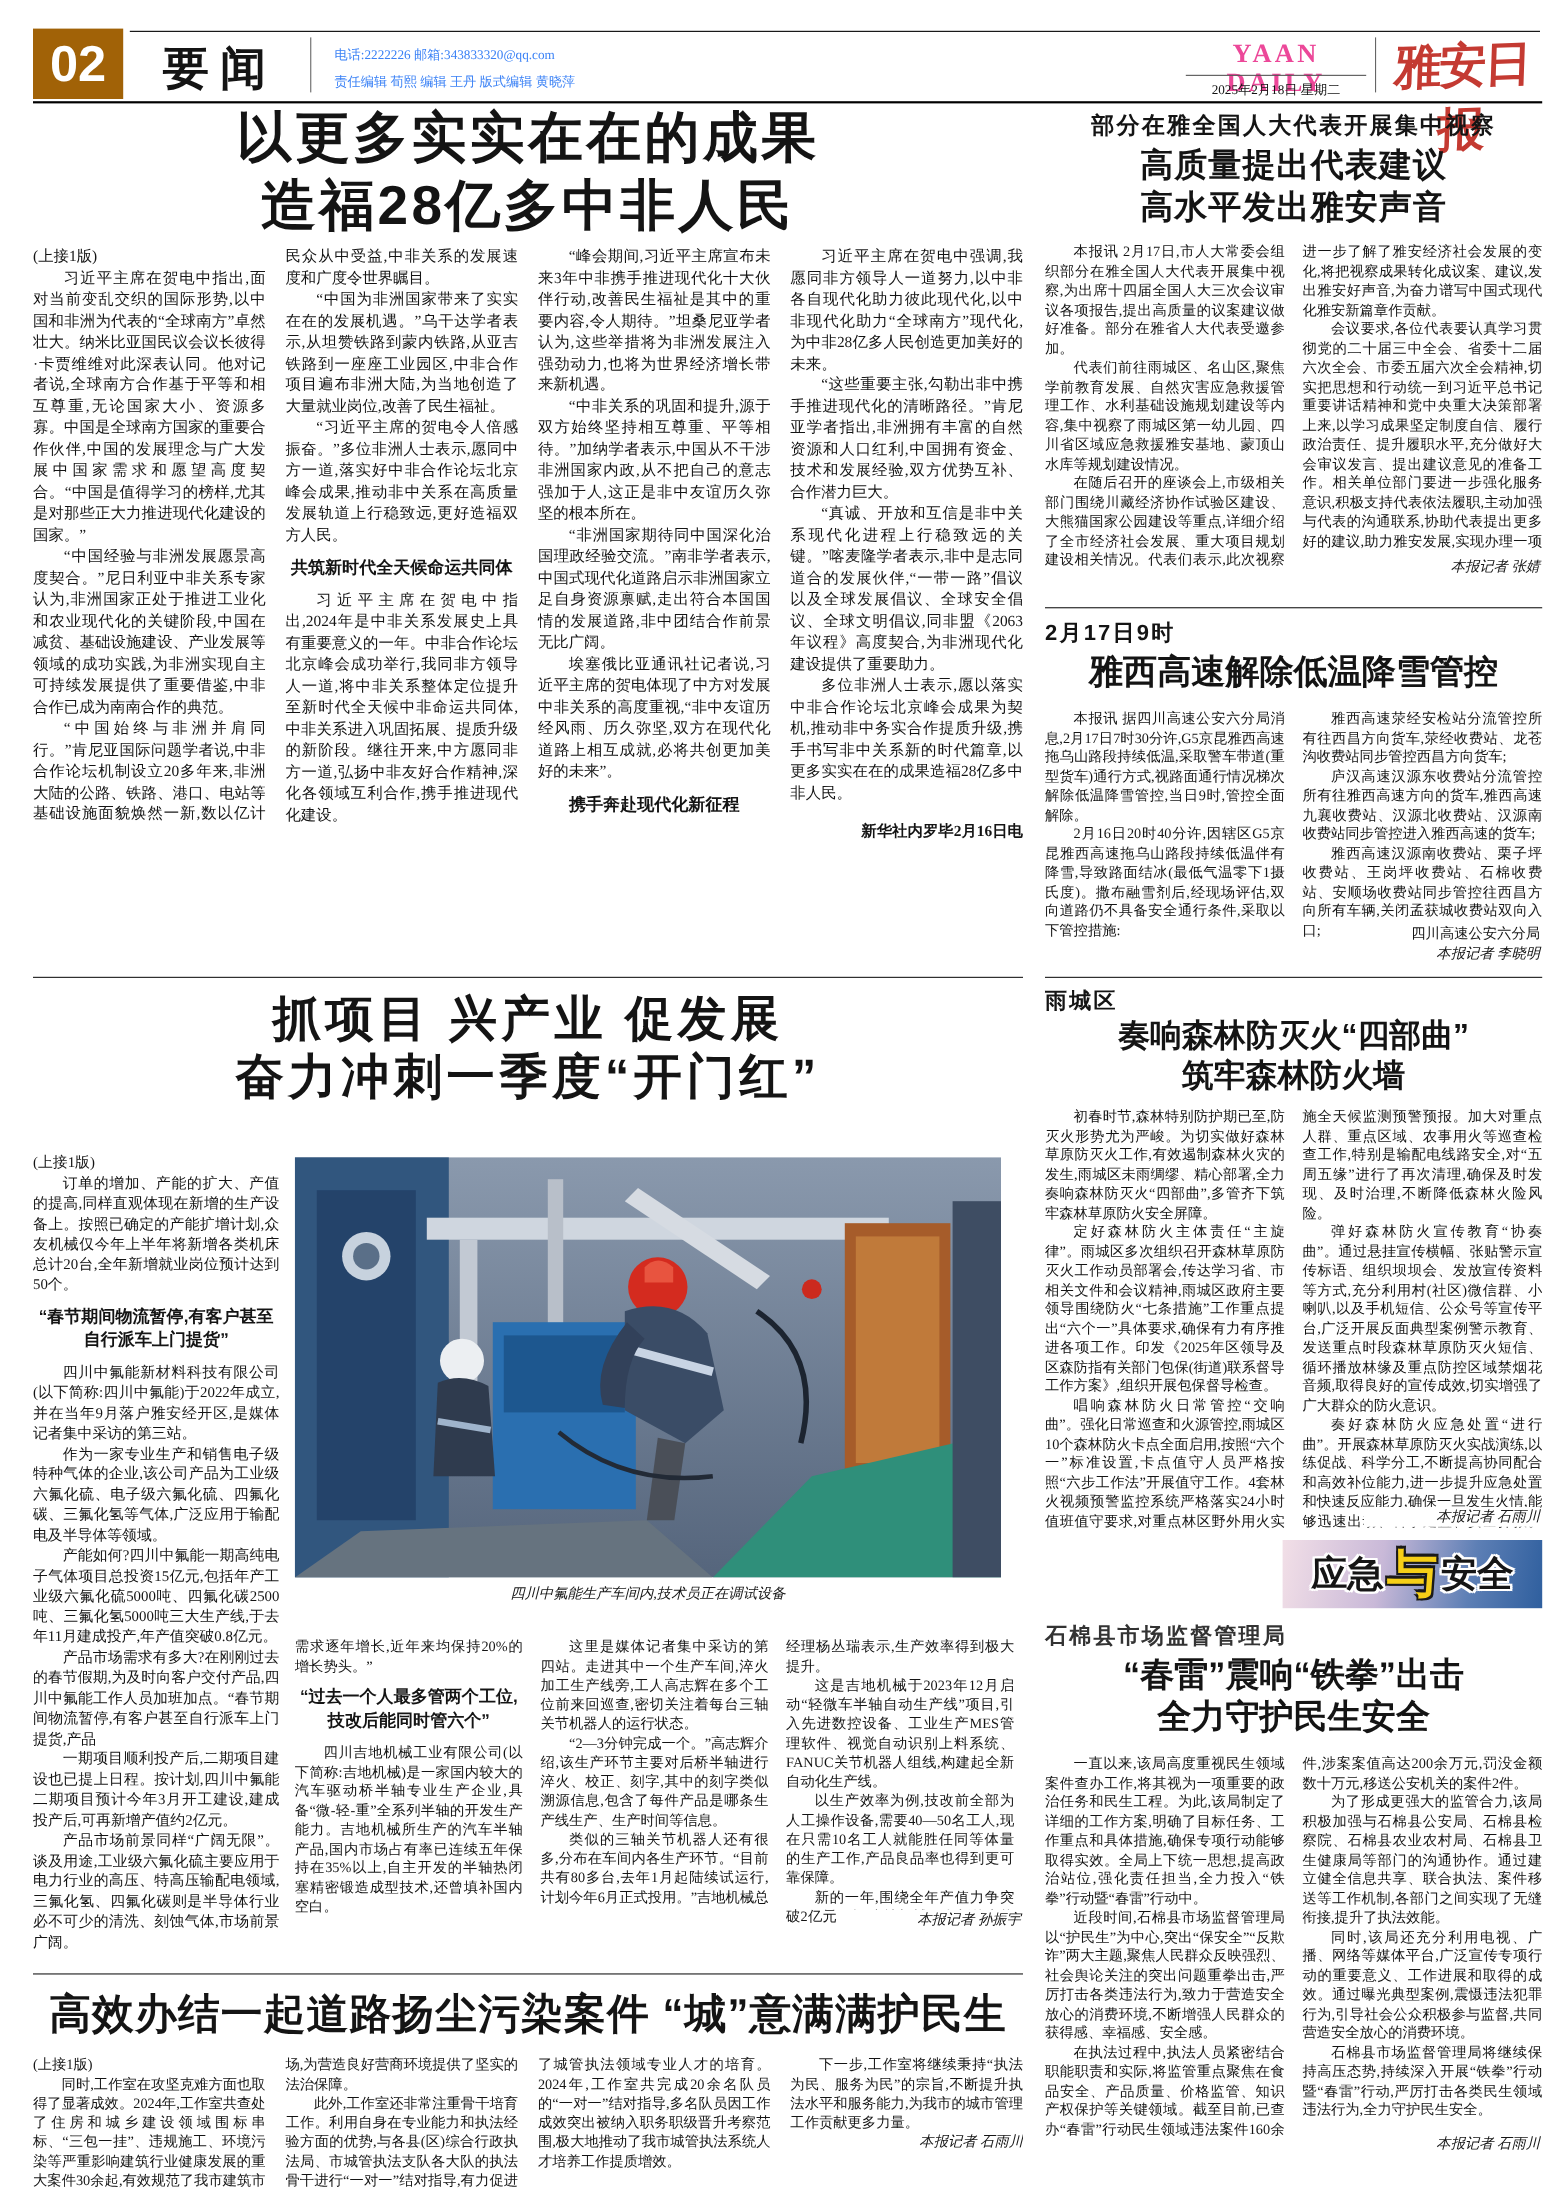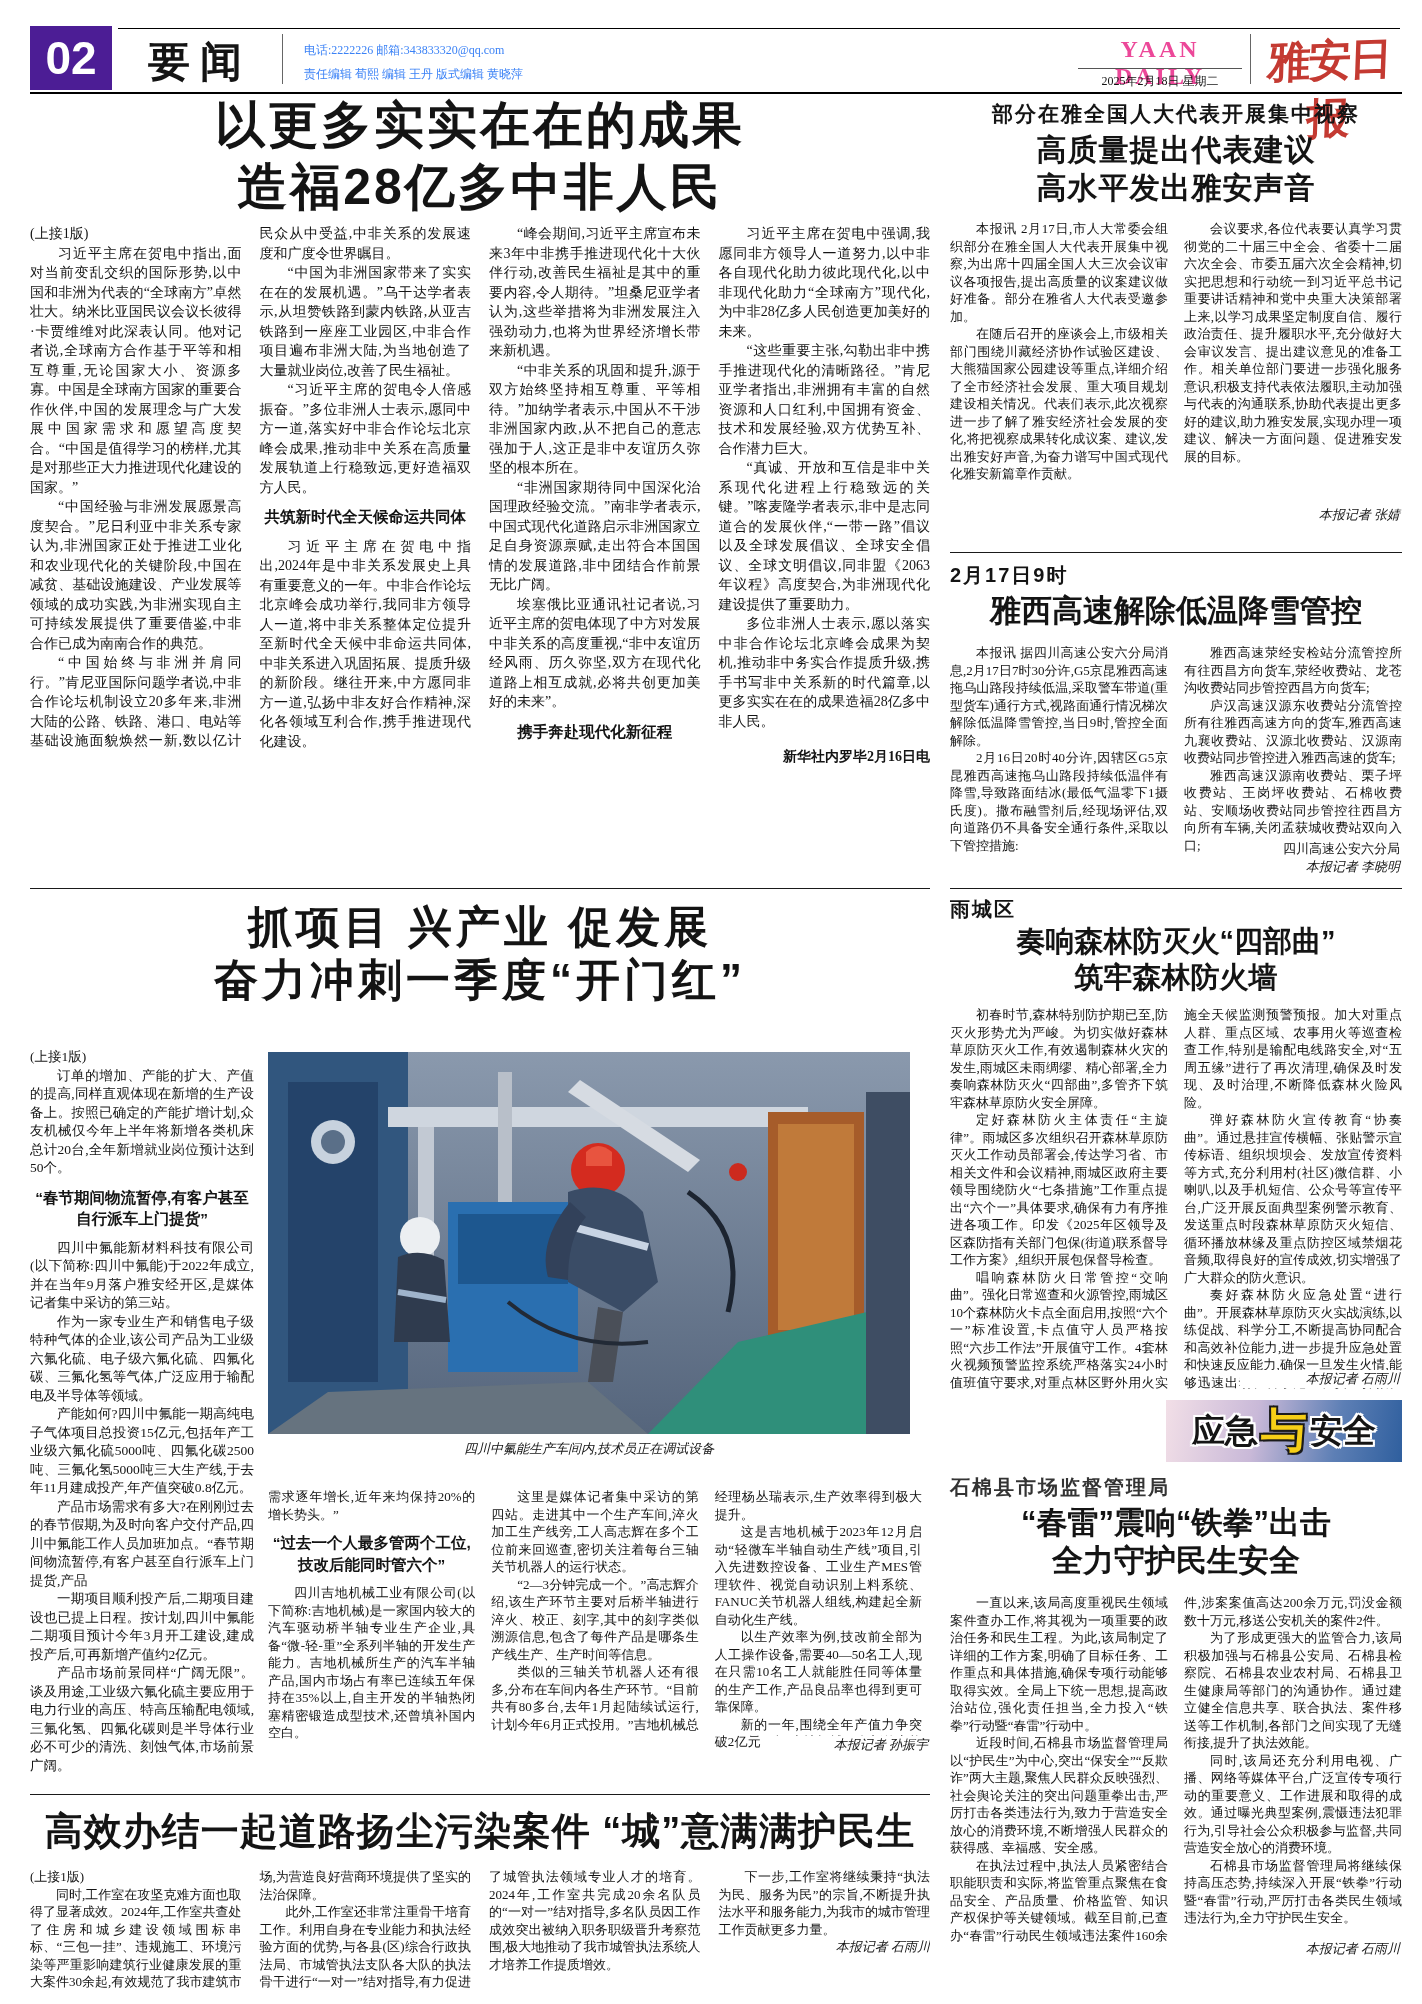--- a/index.html
+++ b/index.html
@@ -2,21 +2,21 @@
 <html><head>
 <meta charset="utf-8">
 <style>
   html,body{margin:0;padding:0;}
   body{width:1422px;height:2004px;position:relative;background:#fff;color:#141414;
        font-family:"Liberation Serif","DejaVu Serif",serif;overflow:hidden;}
   .abs{position:absolute;}
   .hei{font-family:"Liberation Sans","DejaVu Sans",sans-serif;}
   .center{text-align:center;}
   
-  .pagenum{left:30px;top:26px;width:82px;height:64px;background:#4c1d95;color:#fff;
+  .pagenum{left:30px;top:26px;width:82px;height:64px;background:#a16207;color:#fff;
      display:flex;align-items:center;justify-content:center;font-size:46px;font-weight:700;}
   .topline{left:118px;top:28px;width:1282px;border-top:1.5px solid #000;height:0;}
   .section-title{left:148px;top:34px;font-size:42px;font-weight:900;letter-spacing:10px;}
   .hdr-vline{top:34px;width:0;height:50px;border-left:1px solid #666;}
   .hdr-info{left:304px;top:38px;font-size:12px;line-height:24px;color:#3b82f6;}
   .masthead-en{left:1078px;top:36px;width:164px;text-align:center;font-size:24px;color:#ec4899;
      letter-spacing:3px;font-weight:700;}
   .datebox{left:1078px;top:68px;width:164px;border-top:1px solid #555;padding-top:4px;
      font-size:12px;text-align:center;}
   .paper-logo{left:1258px;top:32px;width:142px;height:58px;color:#c43a32;font-size:43px;
@@ -98,20 +98,21 @@
     <div class="it-p">多位非洲人士表示,愿以落实中非合作论坛北京峰会成果为契机,推动非中务实合作提质升级,携手书写非中关系新的时代篇章,以更多实实在在的成果造福28亿多中非人民。</div>
     <div class="it-date">新华社内罗毕2月16日电</div>
   </div>
 <div class="abs rule" style="left:30px;top:888px;width:900px;"></div>
 
 <div class="abs kicker hei center" style="left:950px;top:100px;width:452px;font-size:21px;">部分在雅全国人大代表开展集中视察</div>
 <div class="abs h-m hei center" style="left:950px;top:130px;width:452px;">高质量提出代表建议</div>
 <div class="abs h-m hei center" style="left:950px;top:168px;width:452px;">高水平发出雅安声音</div>
 <div class="abs bodycol cols2 fs13" style="left:950px;top:220px;width:452px;height:306px;">
     <div class="it-p">本报讯 2月17日,市人大常委会组织部分在雅全国人大代表开展集中视察,为出席十四届全国人大三次会议审议各项报告,提出高质量的议案建议做好准备。部分在雅省人大代表受邀参加。</div>
+    <div class="it-p">代表们前往雨城区、名山区,聚焦学前教育发展、自然灾害应急救援管理工作、水利基础设施规划建设等内容,集中视察了雨城区第一幼儿园、四川省区域应急救援雅安基地、蒙顶山水库等规划建设情况。</div>
     <div class="it-p">在随后召开的座谈会上,市级相关部门围绕川藏经济协作试验区建设、大熊猫国家公园建设等重点,详细介绍了全市经济社会发展、重大项目规划建设相关情况。代表们表示,此次视察进一步了解了雅安经济社会发展的变化,将把视察成果转化成议案、建议,发出雅安好声音,为奋力谱写中国式现代化雅安新篇章作贡献。</div>
     <div class="it-p">会议要求,各位代表要认真学习贯彻党的二十届三中全会、省委十二届六次全会、市委五届六次全会精神,切实把思想和行动统一到习近平总书记重要讲话精神和党中央重大决策部署上来,以学习成果坚定制度自信、履行政治责任、提升履职水平,充分做好大会审议发言、提出建议意见的准备工作。相关单位部门要进一步强化服务意识,积极支持代表依法履职,主动加强与代表的沟通联系,协助代表提出更多好的建议,助力雅安发展,实现办理一项建议、解决一方面问题、促进雅安发展的目标。</div>
   </div>
 <div class="sign-abs" style="left:1232px;top:506px;width:160px;">本报记者 张婧</div>
 <div class="abs rule" style="left:950px;top:552px;width:452px;"></div>
 
 <div class="abs kicker hei" style="left:950px;top:562px;">2月17日9时</div>
 <div class="abs hei center" style="left:950px;top:590px;width:452px;font-size:31px;font-weight:900;">雅西高速解除低温降雪管控</div>
 <div class="abs bodycol cols2 fs13" style="left:950px;top:644px;width:452px;height:238px;">
     <div class="it-p">本报讯 据四川高速公安六分局消息,2月17日7时30分许,G5京昆雅西高速拖乌山路段持续低温,采取警车带道(重型货车)通行方式,视路面通行情况梯次解除低温降雪管控,当日9时,管控全面解除。</div>

